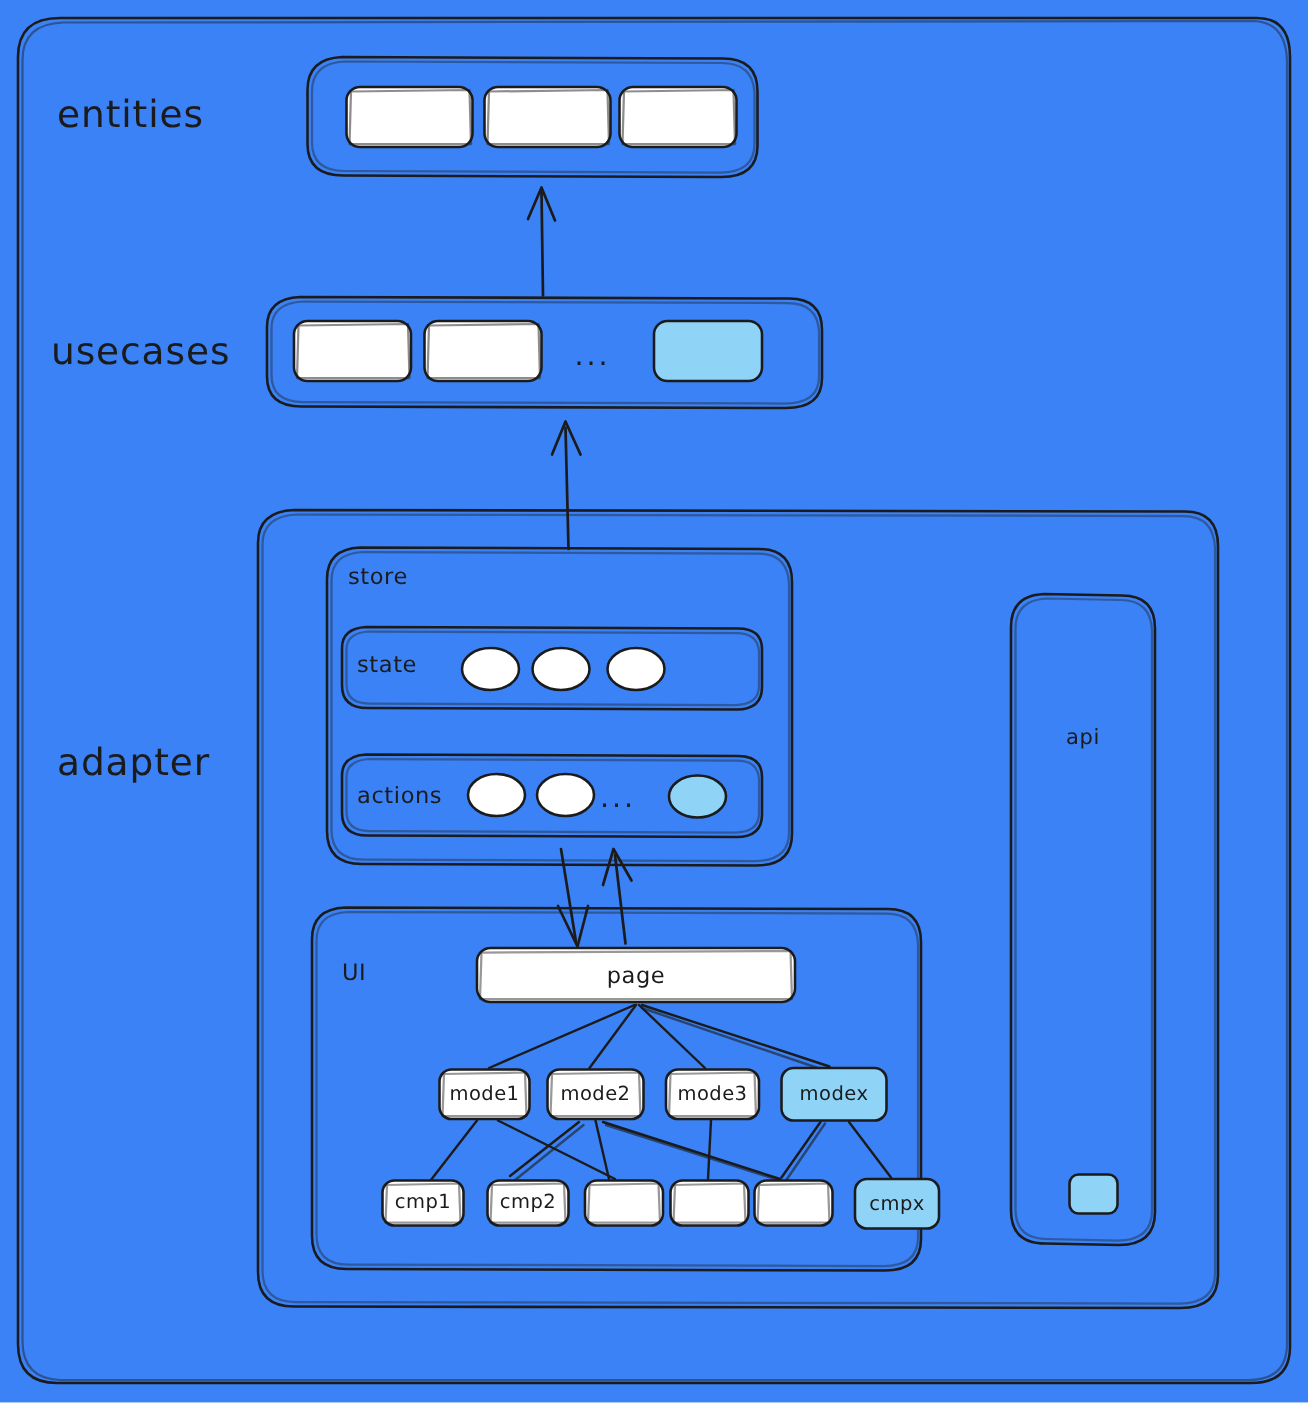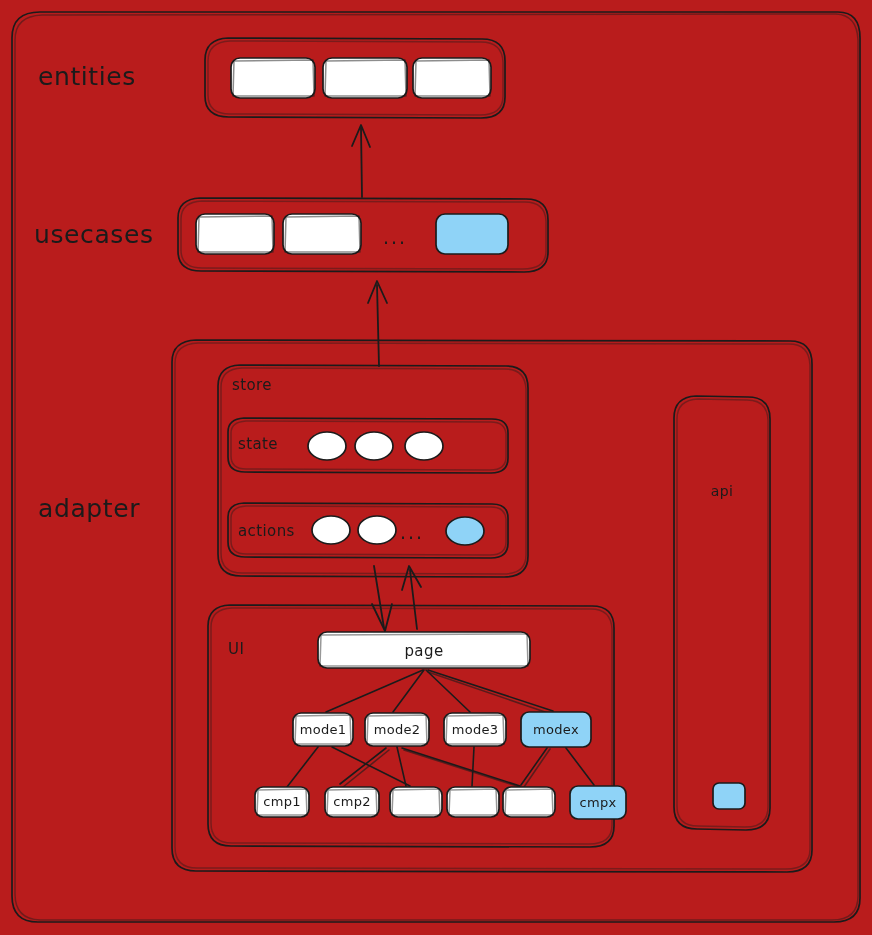--- a/index.html
+++ b/index.html
@@ -8,21 +8,21 @@
     padding: 0;
     background: #ffffff;
   }
   body {
     font-family: "DejaVu Sans", sans-serif;
   }
   #canvas {
     position: relative;
     width: 872px;
     height: 935px;
-    background: #b91c1c;
+    background: #3b82f6;
     overflow: hidden;
   }
   #canvas svg.layer {
     position: absolute;
     left: 0;
     top: 0;
     width: 872px;
     height: 935px;
     overflow: visible;
   }

